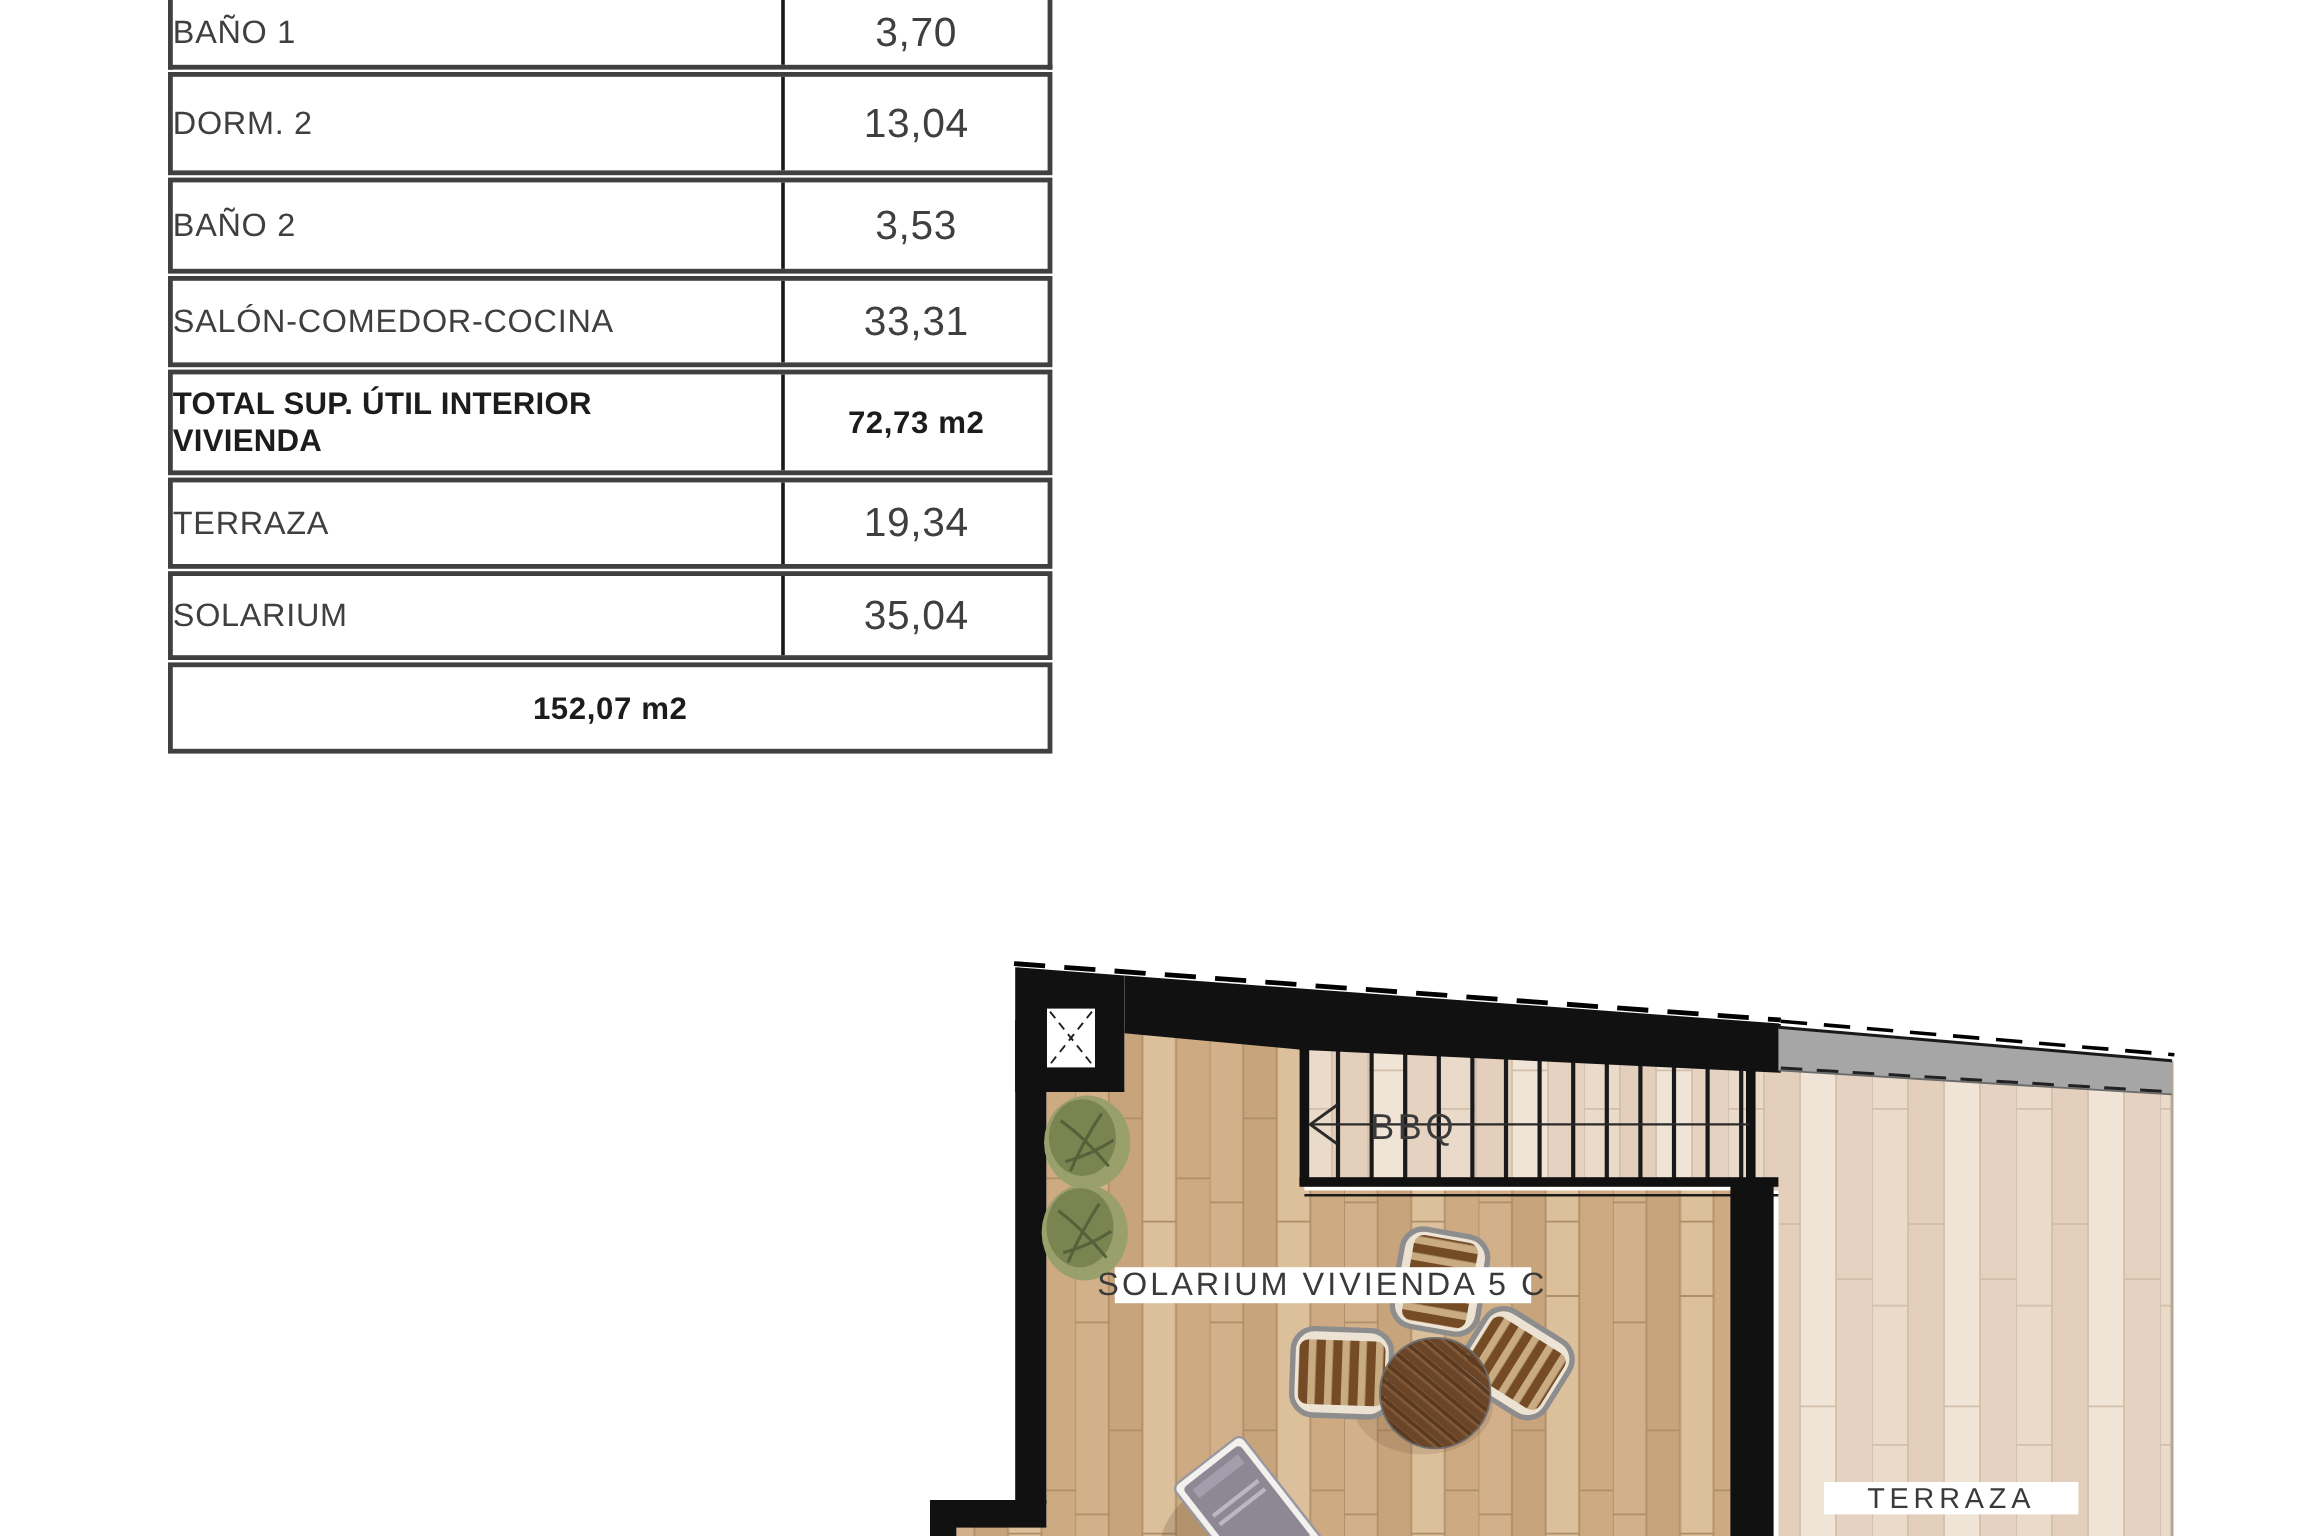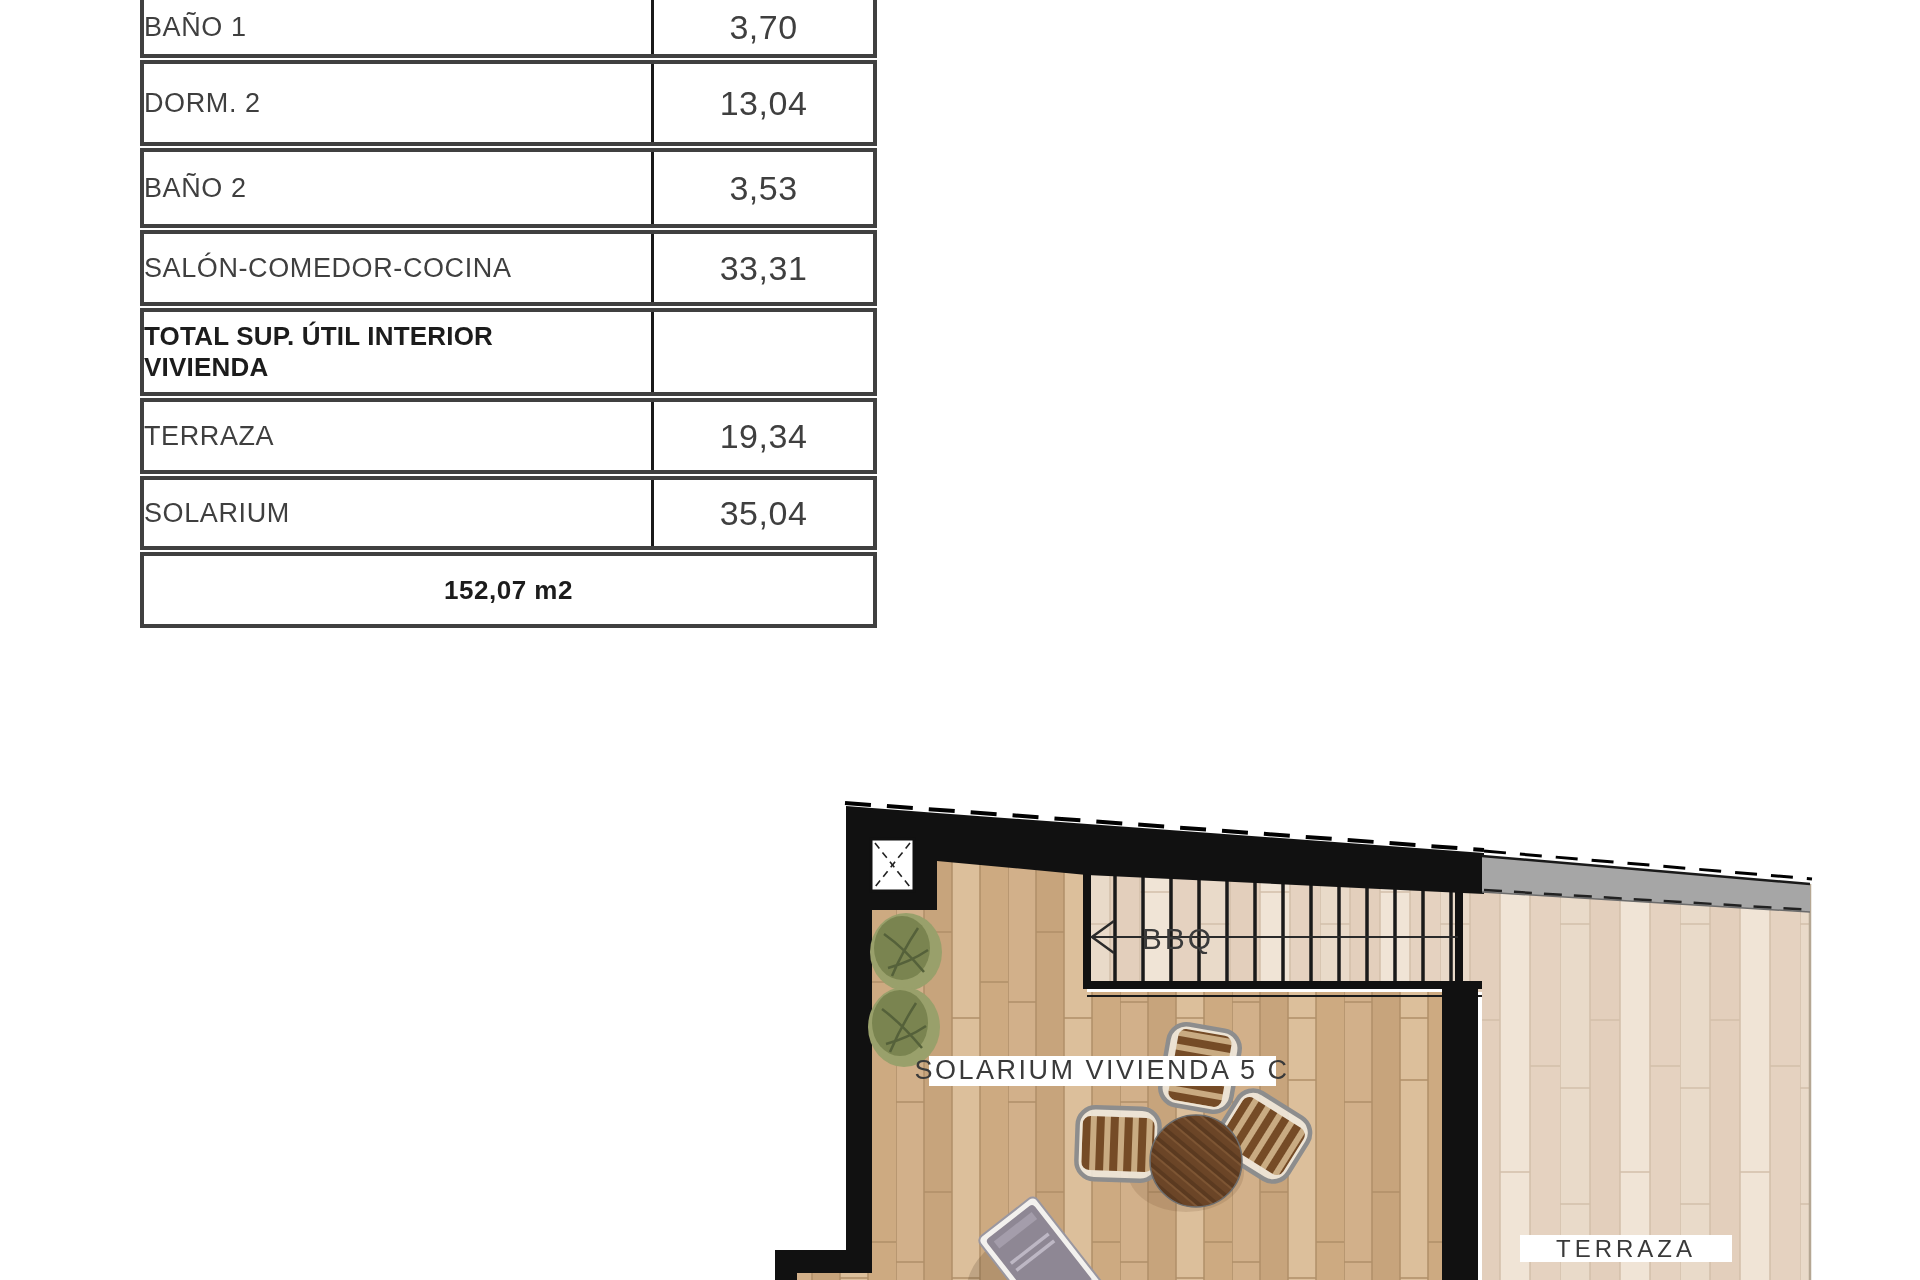--- a/index.html
+++ b/index.html
@@ -42,20 +42,21 @@
     <div class="acell-name">BAÑO 2</div>
     <div class="acell-val">3,53</div>
   </div>
   <div class="arow h76">
     <div class="acell-name">SALÓN-COMEDOR-COCINA</div>
     <div class="acell-val">33,31</div>
   </div>
   <div class="arow bold h88">
     <div class="acell-name">TOTAL SUP. ÚTIL INTERIOR
 VIVIENDA</div>
+    <div class="acell-val">72,73 m2</div>
   </div>
   <div class="arow h76">
     <div class="acell-name">TERRAZA</div>
     <div class="acell-val">19,34</div>
   </div>
   <div class="arow h74">
     <div class="acell-name">SOLARIUM</div>
     <div class="acell-val">35,04</div>
   </div>
   <div class="arow bold h76">

